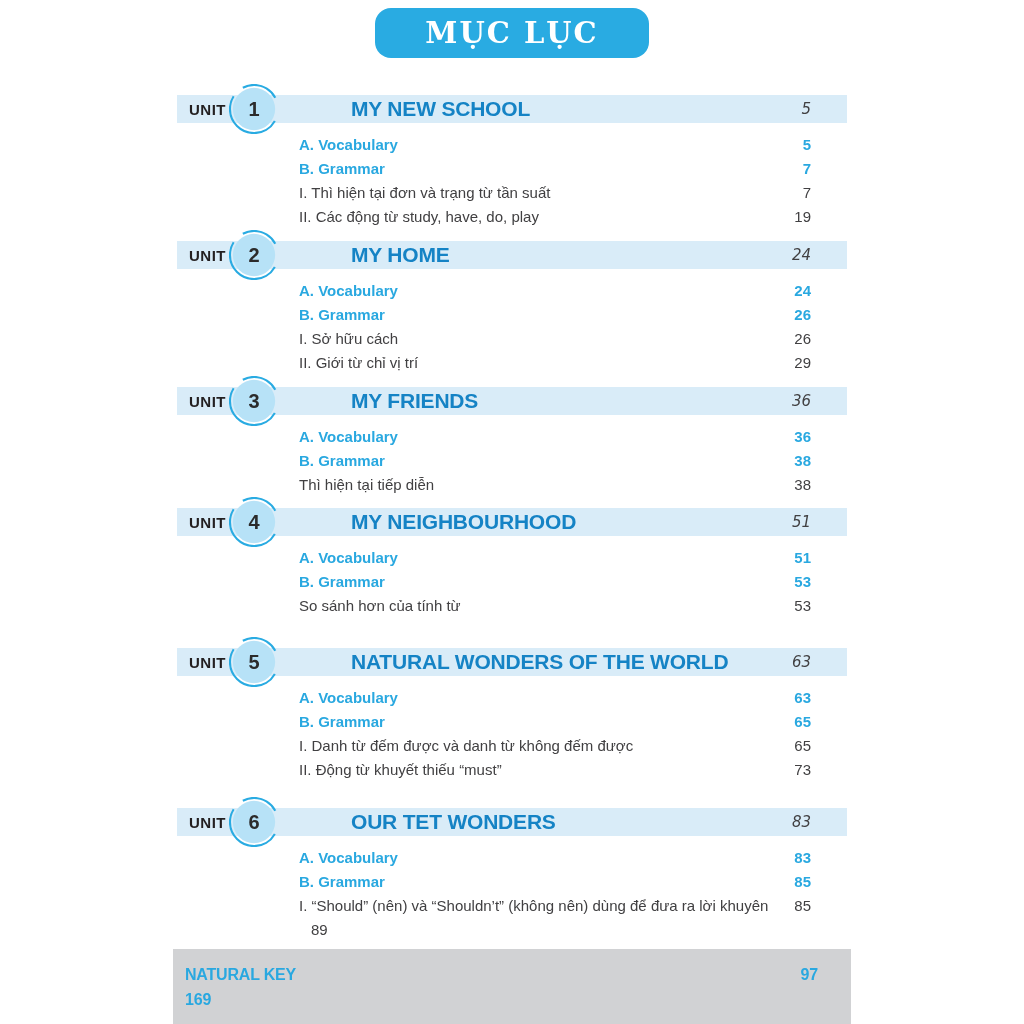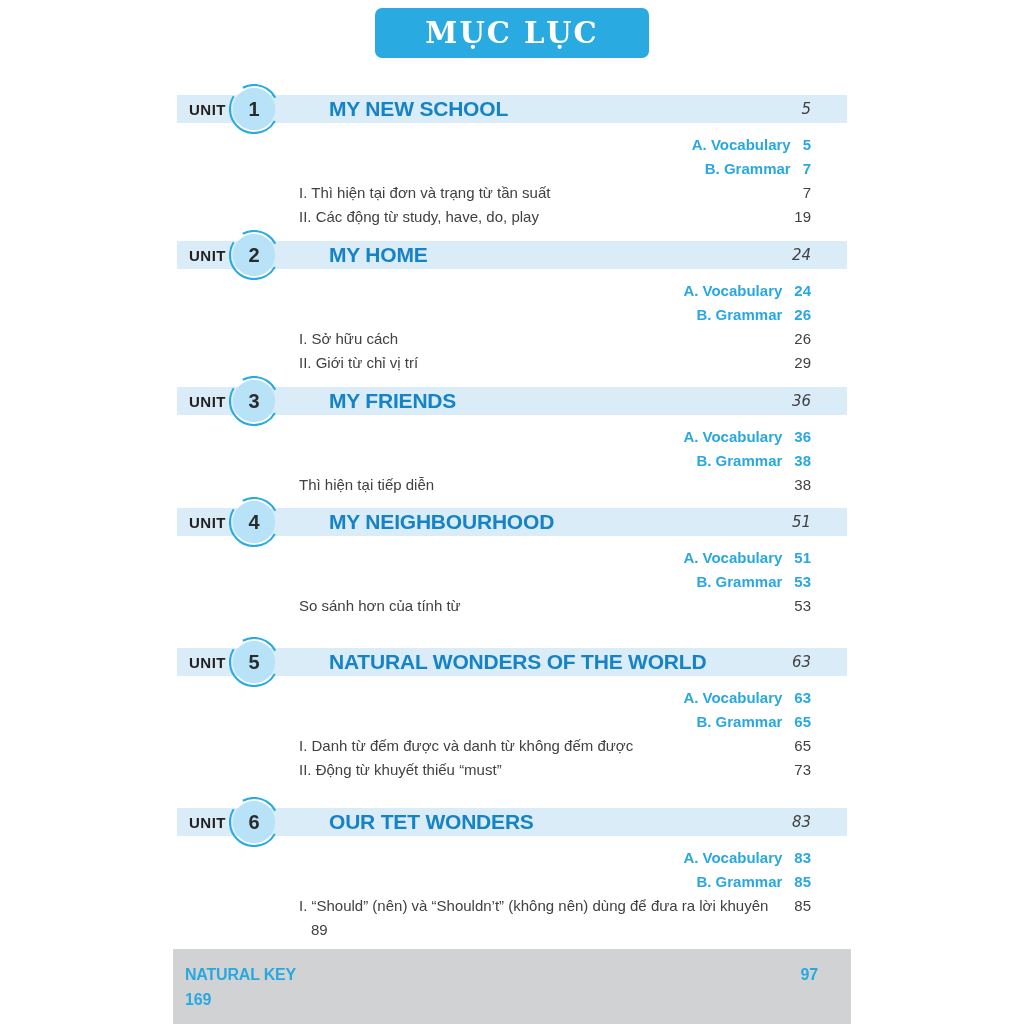--- a/index.html
+++ b/index.html
@@ -15,34 +15,34 @@
   }
   html,body{margin:0;padding:0;}
   body{
     width:1024px;height:1024px;background:var(--page-bg);
     font-family:"Liberation Sans","DejaVu Sans",sans-serif;
     color:var(--text);overflow:hidden;
   }
   .page{width:1024px;height:1024px;position:relative;}
   .toc-title{
     width:274px;height:50px;margin:8px auto 0 auto;
-    background:var(--cyan);border-radius:7px;
+    background:var(--cyan);border-radius:16px;
     display:flex;align-items:center;justify-content:center;
     color:#ffffff;font-family:"DejaVu Serif","Liberation Serif",serif;
     font-weight:bold;font-size:29px;letter-spacing:2px;
   }
   .content{width:670px;margin:37px auto 0 auto;}
   .unit{margin-bottom:12px;}
   .unit:nth-of-type(3){margin-bottom:11px;}
   .unit:nth-of-type(4){margin-bottom:30px;}
   .unit:nth-of-type(5){margin-bottom:26px;}
   .unit:nth-of-type(6){margin-bottom:7px;}
   .unit-header{
     position:relative;height:28px;background:var(--stripe);
-    display:flex;align-items:center;
+    display:flex;align-items:center;gap:22px;
   }
   .unit-label{
     margin-left:12px;width:58px;flex:0 0 auto;
     font-weight:bold;font-size:15px;letter-spacing:0.5px;color:var(--unit-label);
   }
   .unit-badge{
     position:absolute;left:52px;top:-11px;width:50px;height:50px;
     display:flex;align-items:center;justify-content:center;
   }
   .unit-badge svg{position:absolute;left:0;top:0;}
@@ -57,21 +57,21 @@
   .unit-page{
     margin-right:36px;flex:0 0 auto;
     font-style:italic;font-size:15px;color:var(--text);
     font-family:"DejaVu Sans","Liberation Sans",sans-serif;
   }
   .items{list-style:none;margin:10px 0 0 0;padding:0 36px 0 122px;}
   .item{
     display:flex;justify-content:space-between;align-items:baseline;
     height:24px;line-height:24px;font-size:15px;color:var(--text);
   }
-  .item.blue{color:var(--sub-blue);font-weight:bold;justify-content:flex-end;}
+  .item.blue{color:var(--sub-blue);font-weight:bold;}
   .item .pg{margin-left:12px;white-space:nowrap;}
   .toc-footer{
     width:678px;height:75px;margin:0 auto;background:var(--footer-bg);
     box-sizing:border-box;padding:13px 33px 0 12px;
   }
   .footer-row{
     display:flex;justify-content:space-between;align-items:baseline;
     height:25px;line-height:25px;
     color:var(--sub-blue);font-weight:bold;font-size:16px;letter-spacing:-0.2px;
   }

